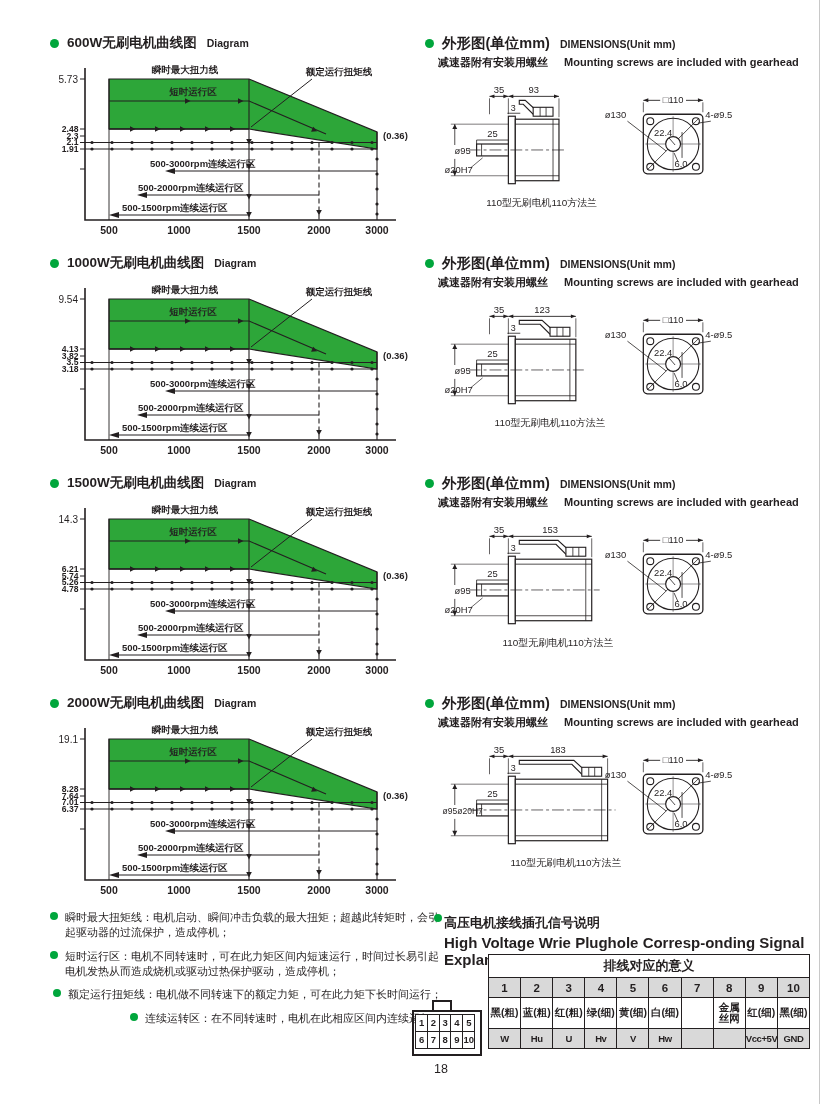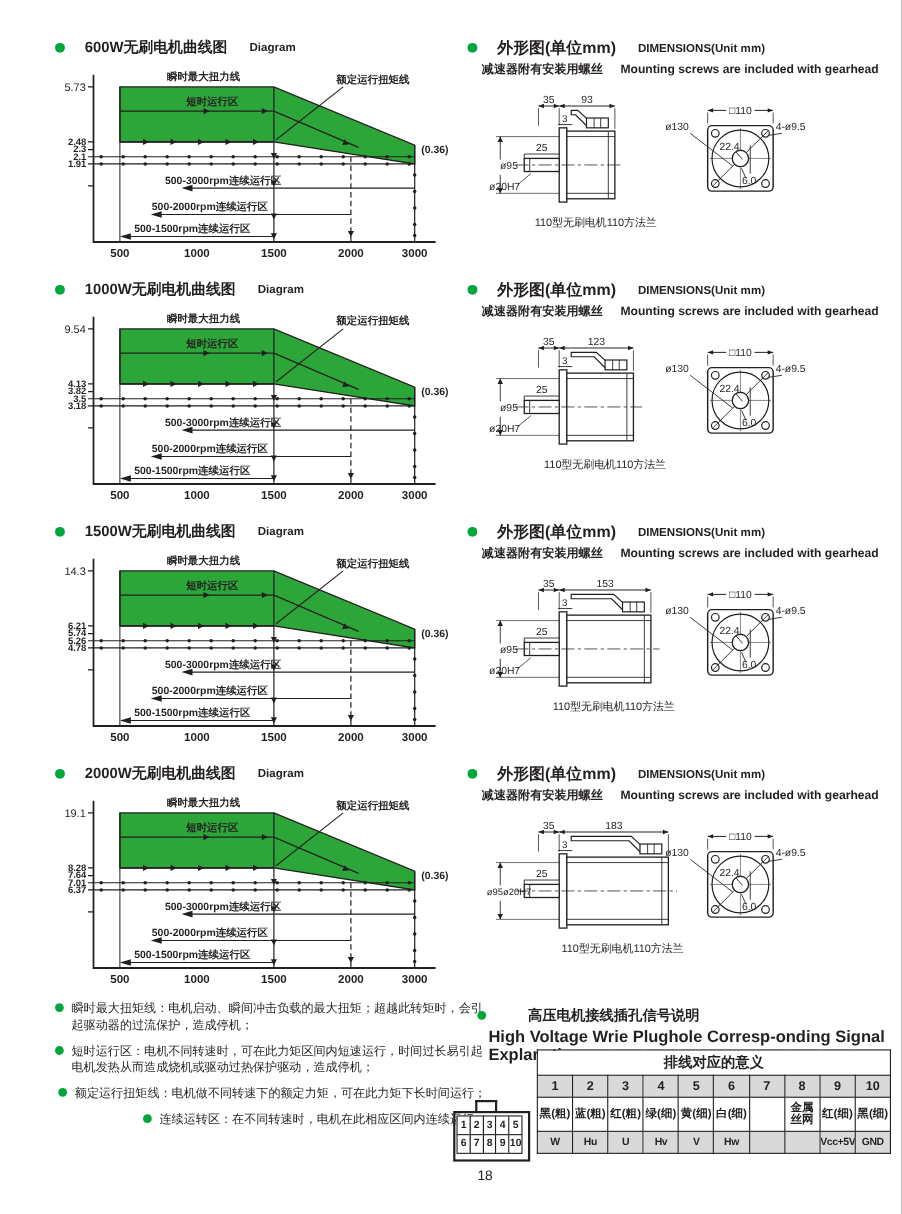--- a/index.html
+++ b/index.html
@@ -2,34 +2,34 @@
 <html><head>
 <meta charset="utf-8">
 <style>
   html,body{margin:0;padding:0;background:#fff;}
   body{font-family:"Liberation Sans","DejaVu Sans",sans-serif;color:#231f20;}
   #page{position:relative;width:820px;height:1104px;background:#fff;overflow:hidden;
         border-right:1px solid #c8c8c8;box-sizing:border-box;}
   section{position:absolute;}
   .chart-block{left:50px;width:372px;}
   .dim-block{left:425px;width:392px;}
-  h3.sec-title{margin:0;font-size:13.5px;font-weight:bold;display:flex;align-items:center;gap:16px;white-space:nowrap;}
+  h3.sec-title{margin:0;font-size:13.5px;font-weight:bold;display:flex;align-items:center;gap:6px;white-space:nowrap;}
   h3.sec-title .dot{width:9px;height:9px;border-radius:50%;background:#00a63c;display:inline-block;margin-right:2px;flex:none;}
   h3.sec-title .en{font-size:10.5px;margin-left:4px;}
   .dim-block h3.sec-title{font-size:14.5px;}
   .dim-block .sub{font-size:11px;font-weight:bold;margin:2px 0 0 13px;white-space:nowrap;}
   .dim-block .sub .en{font-weight:bold;padding-left:13px;}
   svg text{font-family:"Liberation Sans","DejaVu Sans",sans-serif;fill:#231f20;}
   .chart-svg{display:block;margin-top:2px;}
   .dim-svg{display:block;margin-top:4px;}
   #notes{position:absolute;left:50px;top:910px;width:392px;}
   .note{display:flex;gap:7px;font-size:11px;line-height:1.35;margin-bottom:9px;justify-content:flex-end;}
   .note .dot{width:8px;height:8px;border-radius:50%;background:#00a63c;flex:none;margin-top:2px;}
   #wiring{position:absolute;left:408px;top:914px;width:404px;}
-  #wiring .head{font-size:13px;font-weight:bold;margin-left:26px;display:flex;align-items:center;gap:36px;}
+  #wiring .head{font-size:13px;font-weight:bold;margin-left:26px;display:flex;}
   #wiring .head .dot{width:8px;height:8px;border-radius:50%;background:#00a63c;display:inline-block;margin-right:2px;flex:none;}
   #wiring .subhead{font-size:15px;font-weight:bold;margin:2px 0 0 36px;}
   table.wiretable{position:absolute;left:80px;top:40px;border-collapse:collapse;table-layout:fixed;width:322px;padding-left:24px;}
   table.wiretable td{border:1.5px solid #231f20;text-align:center;padding:0;overflow:hidden;}
   tr.title-row td{font-size:13px;font-weight:bold;height:22px;background:#fff;}
   tr.pin-row td{font-size:11.5px;font-weight:bold;height:19px;background:#d9d9d9;}
   tr.color-row td{font-size:10.5px;font-weight:bold;height:30px;background:#fff;line-height:1.05;}
   tr.signal-row td{font-size:9.5px;font-weight:bold;height:19px;background:#d9d9d9;letter-spacing:-0.4px;}
   #connector{position:absolute;left:4px;top:96px;width:64px;height:38px;border:2.5px solid #231f20;padding:2px 1px;}
   #connector .tab{position:absolute;top:-12px;left:18px;width:20px;height:10px;border:2.5px solid #231f20;border-bottom:none;box-sizing:border-box;}

